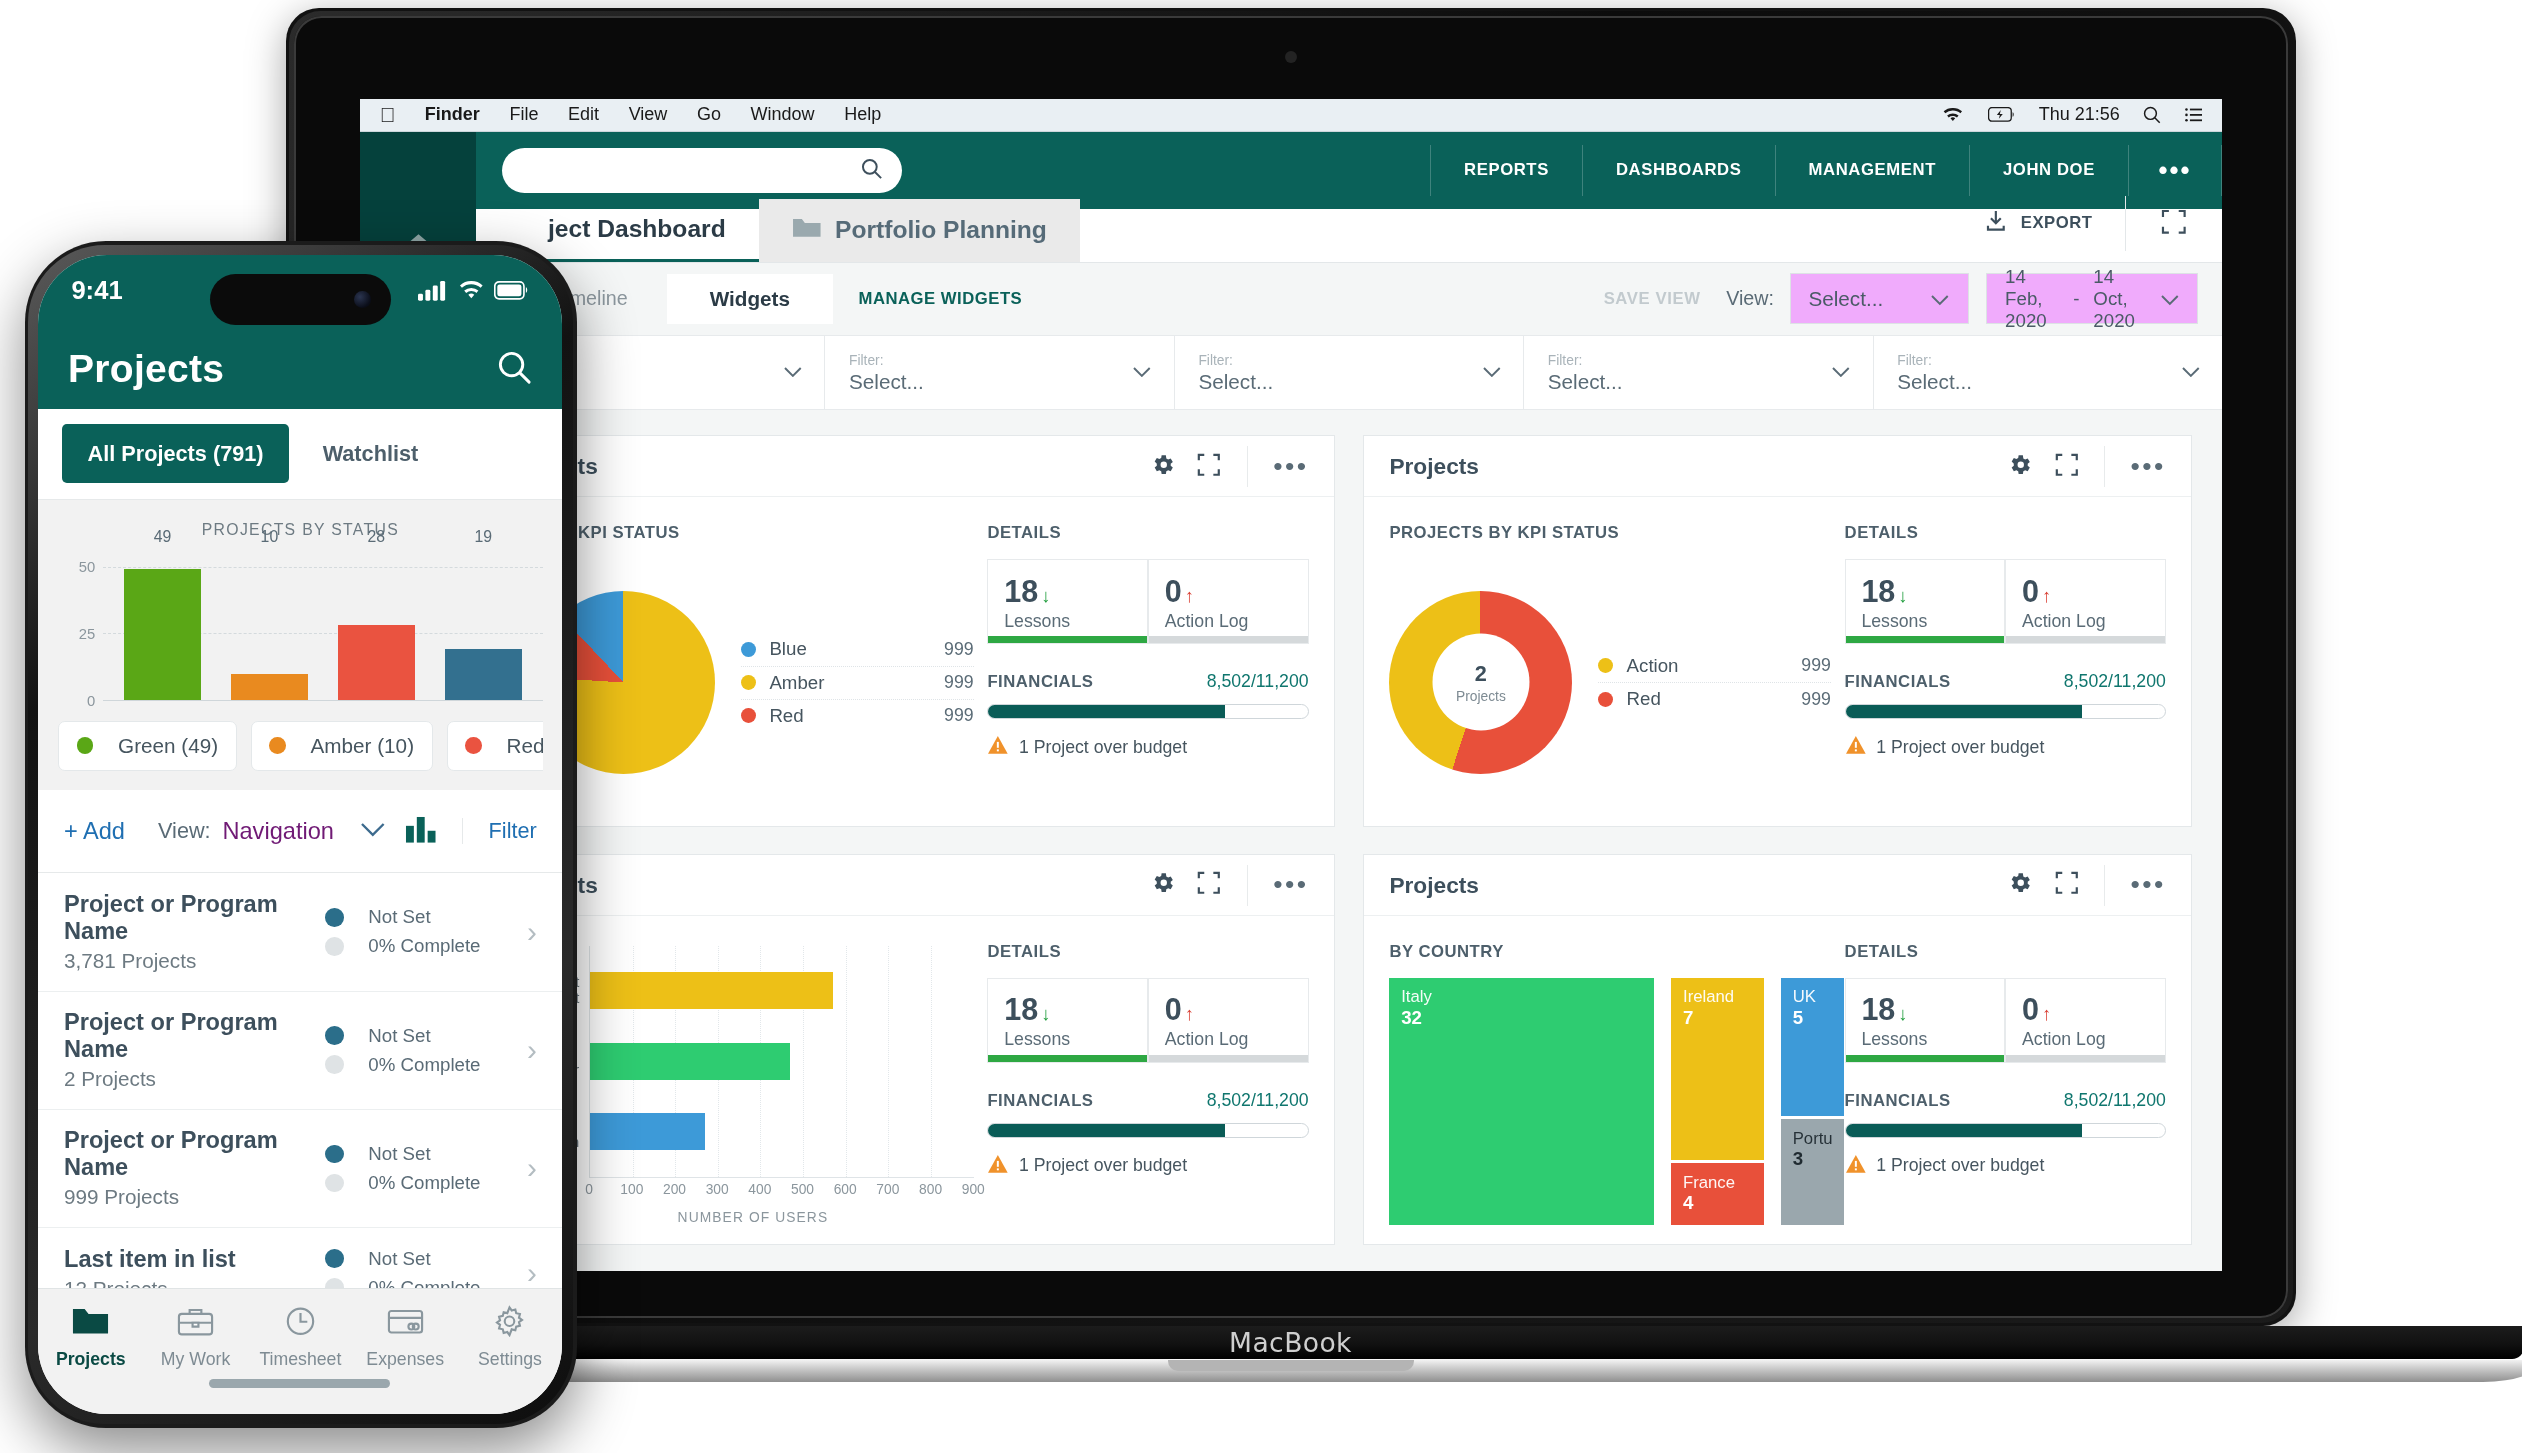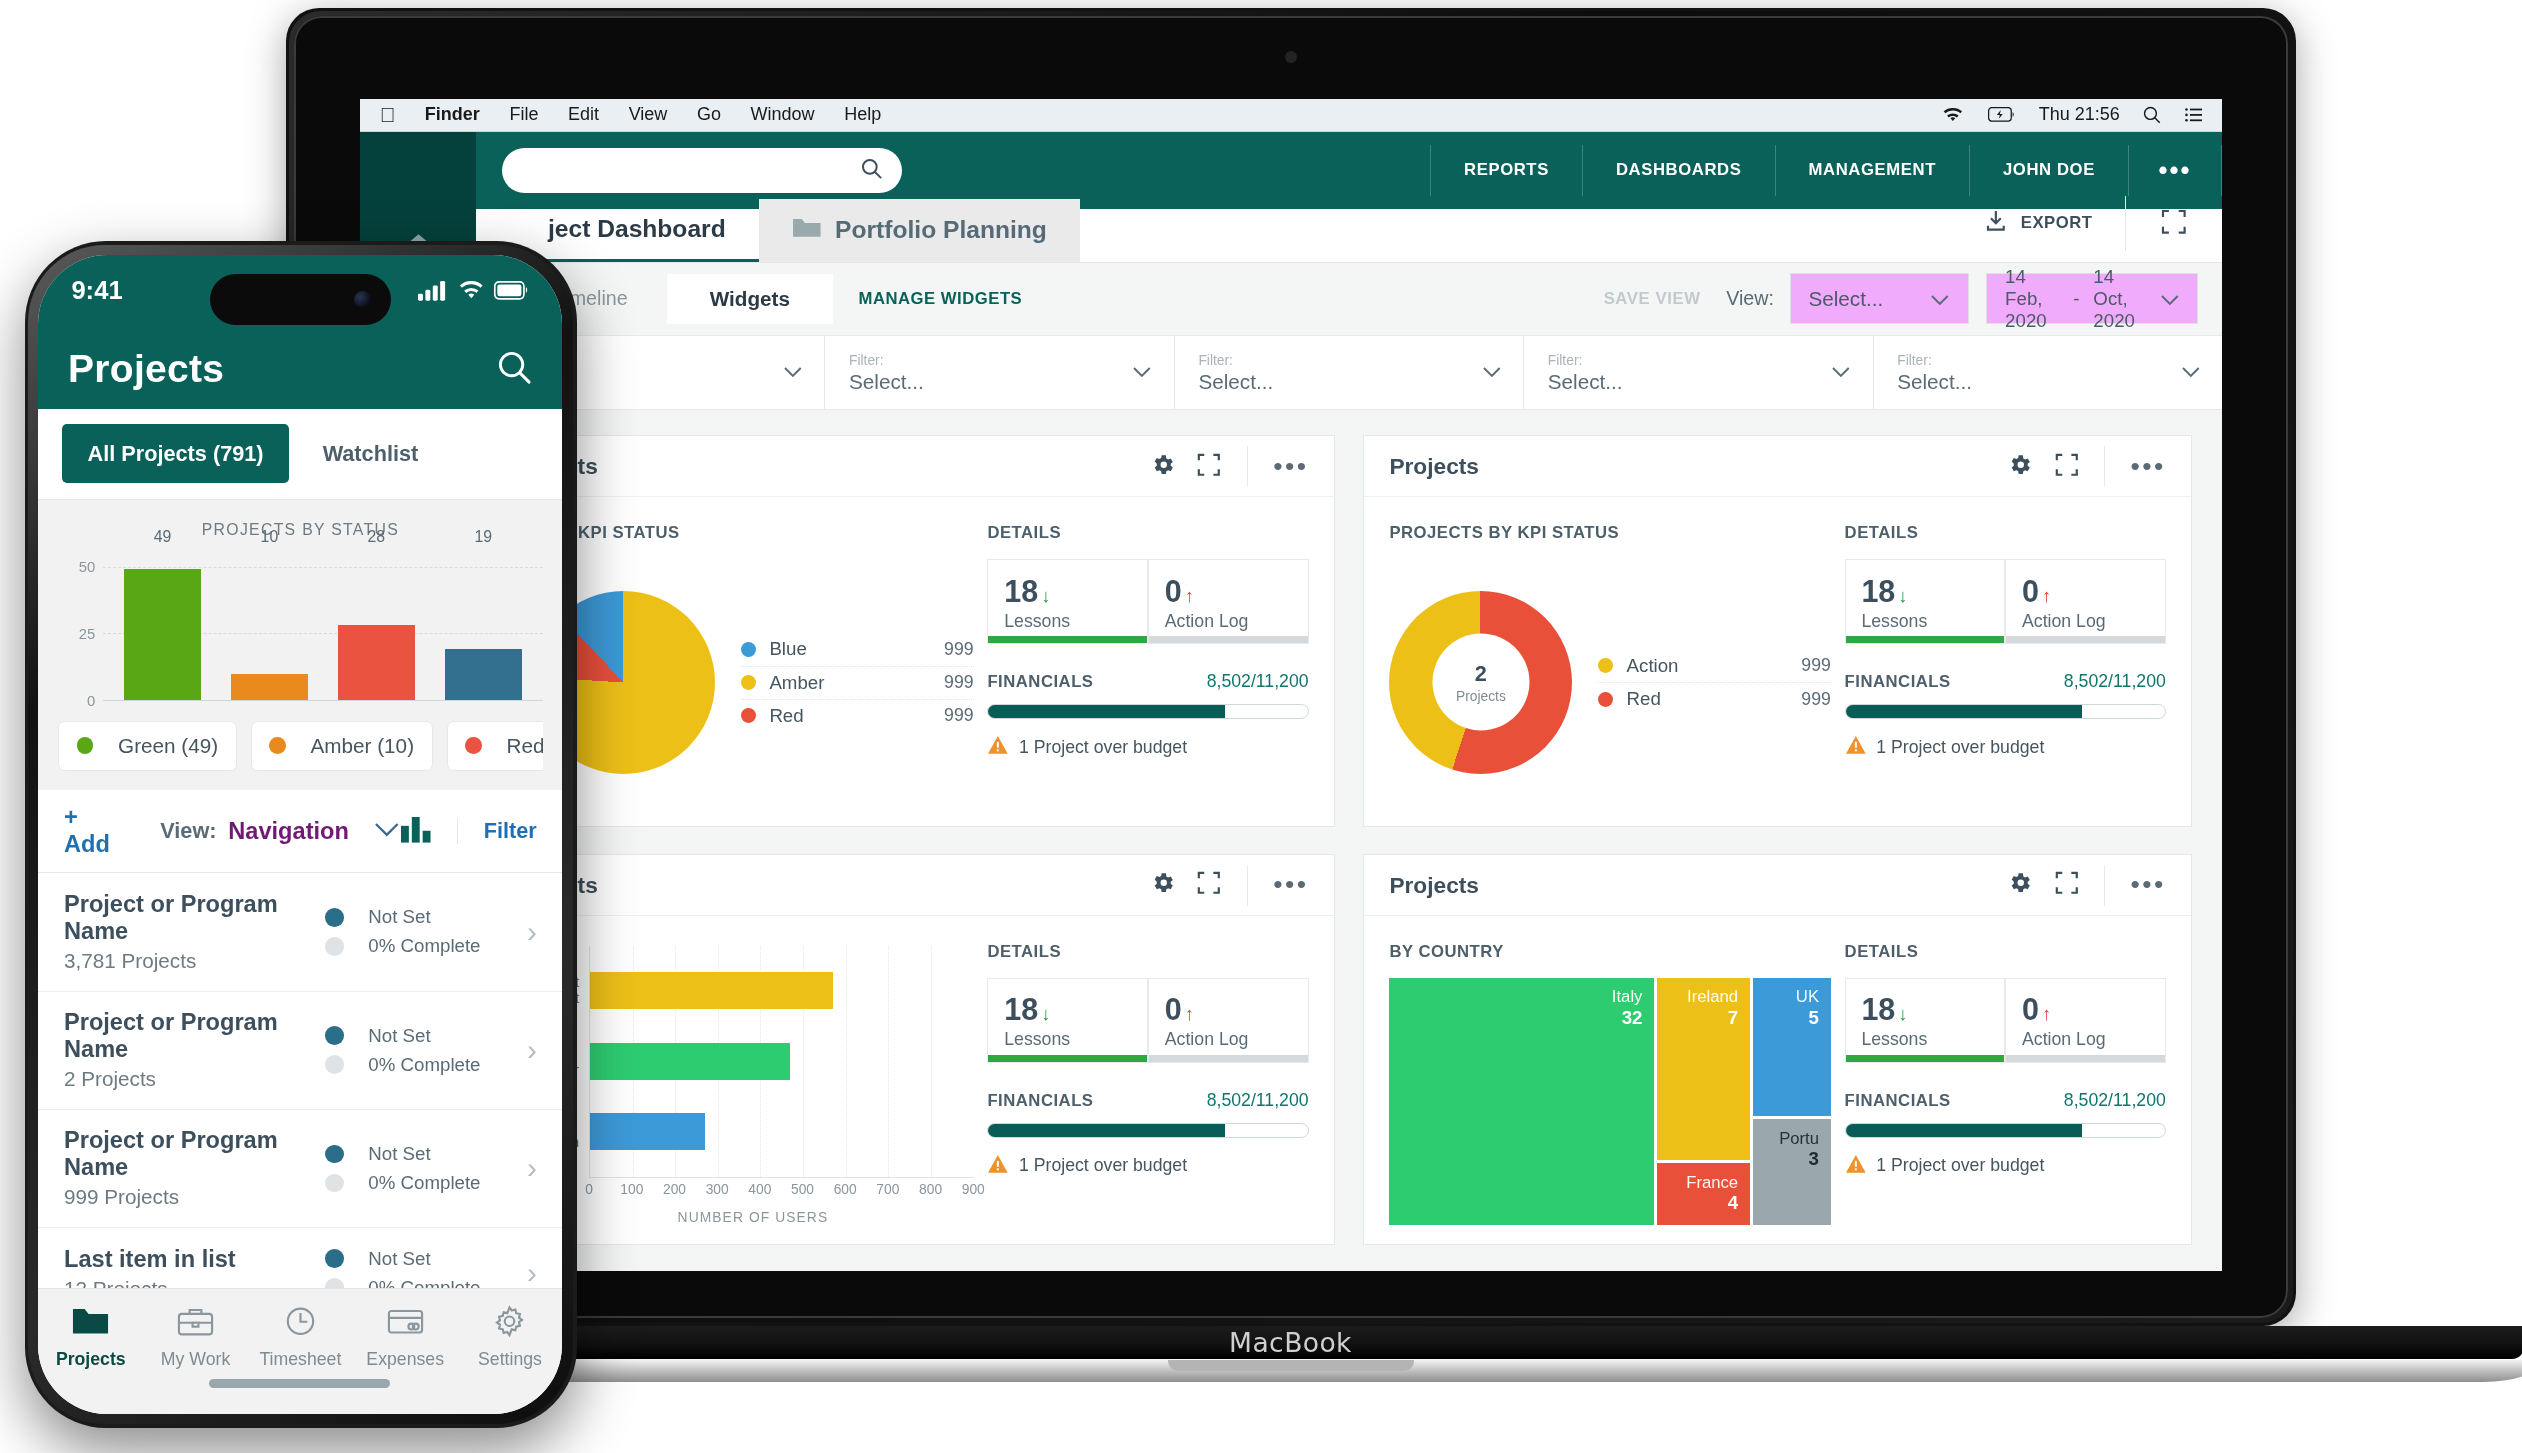--- a/index.html
+++ b/index.html
@@ -167,21 +167,21 @@
                font-size:14.8px; color:#6d7a82; text-align:right; padding-right:9.9px; }
   .hbar-area { flex:1; position:relative; border-left:1px solid #dfe4e7; border-bottom:1px solid #dfe4e7;
                display:flex; flex-direction:column; justify-content:space-around; padding:9.9px 0; }
   .gridline { position:absolute; top:0; bottom:0; width:1px; border-left:1px dotted #e2e7ea; }
   .hbar { height:37px; position:relative; z-index:2; }
   .hbar-axis { height:27.6px; position:relative; margin-left:57px; }
   .tick { position:absolute; top:3.9px; transform:translateX(-50%); font-size:13.8px; color:#8b969d; }
   .axis-title { text-align:center; font-size:13.8px; color:#8b969d; letter-spacing:1.1px; margin-top:3.9px; }
 
   
-  .tmap { flex:1; display:flex; gap:3px; min-height:0;text-align:right; }
+  .tmap { flex:1; display:flex; gap:17px; min-height:0; }
   .tm-cell { position:relative; padding:9.9px 11.8px; color:#fff; overflow:hidden; }
   .tm-cell .nm { font-size:16.7px; line-height:1.15; opacity:.95; }
   .tm-cell .vl { font-size:18.7px; font-weight:bold; line-height:1.2; }
   .tm-cell.dark .nm, .tm-cell.dark .vl { color:#1f2a30; }
 
   
   #phone { position:absolute; left:24.6px; top:241px; width:552px; height:1187px; z-index:20; }
   #ph-body { position:absolute; inset:0; border-radius:81px; background:#1b1b1b;
              box-shadow:0 23.6px 59px rgba(0,0,0,.45); }
   #ph-body::after{ content:""; position:absolute; inset:3.9px; border-radius:77px;
@@ -212,21 +212,21 @@
            align-items:flex-end; justify-content:space-around; padding:0 5.9px; }
   .vgrid { position:absolute; left:0; right:0; border-top:1px dashed #d4dadd; }
   .vbarwrap { width:18%; display:flex; flex-direction:column; align-items:center; justify-content:flex-end; height:100%; position:relative; z-index:2;}
   .vbar { width:100%; }
   .vlabel { position:absolute; top:-25.6px; font-size:15.8px; color:#5a6b76; }
   .chips { display:flex; gap:13.8px; margin-top:19.7px; overflow:hidden; align-items:center; }
   .chip { background:#fff; border:1px solid #e4e8ea; border-radius:6.9px; padding:11.8px 17.7px;
           display:flex; align-items:center; gap:10.8px; font-size:20.7px; color:#46555f; white-space:nowrap; }
   .chip .dot { width:16.7px; height:16.7px; }
   .ph-toolbar { height:83px; display:flex; align-items:center; background:#fff;
-                border-bottom:1px solid #e6e9ea; padding:0 25.6px;font-weight:bold; }
+                border-bottom:1px solid #e6e9ea; padding:0 25.6px; }
   .ph-add { font-size:23.6px; color:#1f6fb2; margin-right:33px; }
   .ph-viewlbl { font-size:21.7px; color:#5a6b76; margin-right:11.8px; }
   .ph-viewval { font-size:23.6px; color:#701a75; margin-right:25.6px; }
   .ph-toolbar .sp { flex:1; }
   .ph-filter { font-size:21.7px; color:#1f6fb2; padding-left:25.6px; border-left:1px solid #e6e9ea; }
   .ph-row { display:flex; align-items:center; padding:17.7px 25.6px; border-bottom:1px solid #eceff0; }
   .ph-row .l { flex:1; min-width:0; }
   .ph-row .nm { font-size:23.6px; font-weight:bold; color:#3d4f5c; }
   .ph-row .sub { font-size:20.7px; color:#6d7a82; margin-top:3.9px; }
   .ph-row .r { width:192px; flex:none; }

